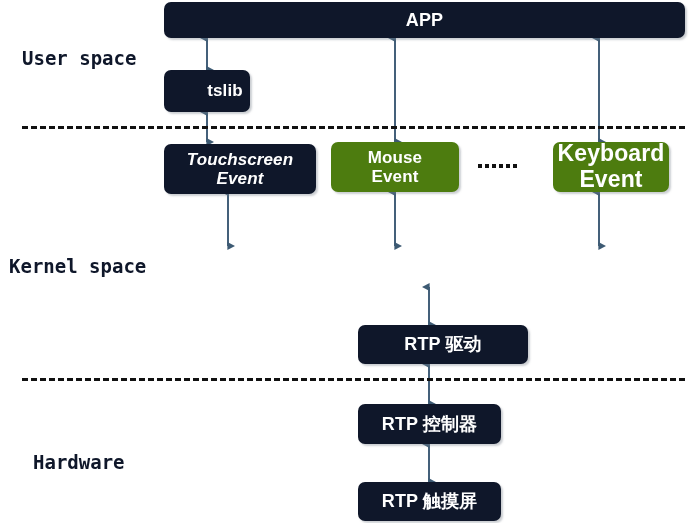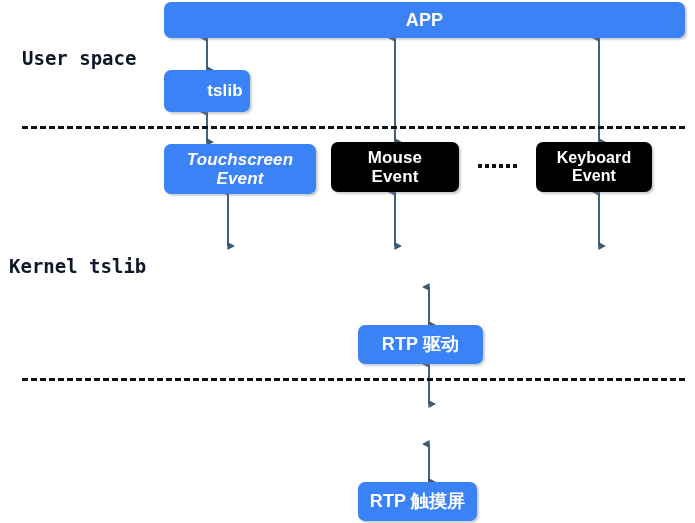--- a/index.html
+++ b/index.html
@@ -28,22 +28,22 @@
     justify-content: center;
     text-align: center;
     color: #ffffff;
     font-weight: bold;
     line-height: 1.12;
     border-radius: 7px;
     box-shadow: 2px 2px 2px rgba(120,130,140,0.38);
     letter-spacing: 0.1px;
     -webkit-font-smoothing: antialiased;
   }
-  .box.blue   { background: #3b82f6; }
-  .box.purple { background: #000000; }
+  .box.blue   { background: #0f172a; }
+  .box.purple { background: #4d7c0f; }
 
   .box-label {
     display: block;
     width: 100%;
     padding: 0 4px;
     white-space: pre-line;
   }
 
   
   .section-label {
@@ -122,21 +122,22 @@
       <line x1="429" y1="364" x2="429" y2="404"></line>
 
       <line x1="429" y1="444" x2="429" y2="482"></line>
     </g>
   </svg>
 
   <div class="divider" style="left:22px; top:126px; width:663px;"></div>
   <div class="divider" style="left:22px; top:378px; width:663px;"></div>
 
   <div class="section-label" style="left:22px; top:47px;">User space</div>
-  <div class="section-label" style="left:9px; top:255px;">Kernel tslib</div>
+  <div class="section-label" style="left:9px; top:255px;">Kernel space</div>
+  <div class="section-label" style="left:33px; top:451px;">Hardware</div>
 
   <div class="box blue" style="left:164px; top:2px; width:521px; height:36px; font-size:18px;">
     <span class="box-label">APP</span>
   </div>
 
   <div class="box blue" style="left:164px; top:70px; width:86px; height:42px; font-size:17px;padding-left:36px;">
     <span class="box-label">tslib</span>
   </div>
 
   <div class="box blue" style="left:164px; top:144px; width:152px; height:50px; font-size:17px;font-style:italic;">
@@ -151,28 +152,31 @@
 
   <div class="ellipsis" style="left:478px; top:164px;">
     <i></i>
     <i></i>
     <i></i>
     <i></i>
     <i></i>
     <i></i>
   </div>
 
-  <div class="box purple" style="left:536px; top:142px; width:116px; height:50px; font-size:16px;">
+  <div class="box purple" style="left:553px; top:142px; width:116px; height:50px; font-size:23px;">
     <span class="box-label">Keyboard
 Event</span>
   </div>
 
 
-  <div class="box blue" style="left:358px; top:325px; width:125px; height:39px; font-size:18px;">
+  <div class="box blue" style="left:358px; top:325px; width:170px; height:39px; font-size:18px;">
     <span class="box-label">RTP 驱动</span>
   </div>
 
+  <div class="box blue" style="left:358px; top:404px; width:143px; height:40px; font-size:18px;">
+    <span class="box-label">RTP 控制器</span>
+  </div>
 
-  <div class="box blue" style="left:358px; top:482px; width:119px; height:39px; font-size:18px;">
+  <div class="box blue" style="left:358px; top:482px; width:143px; height:39px; font-size:18px;">
     <span class="box-label">RTP 触摸屏</span>
   </div>
 
 </div>
 
 </body></html>

